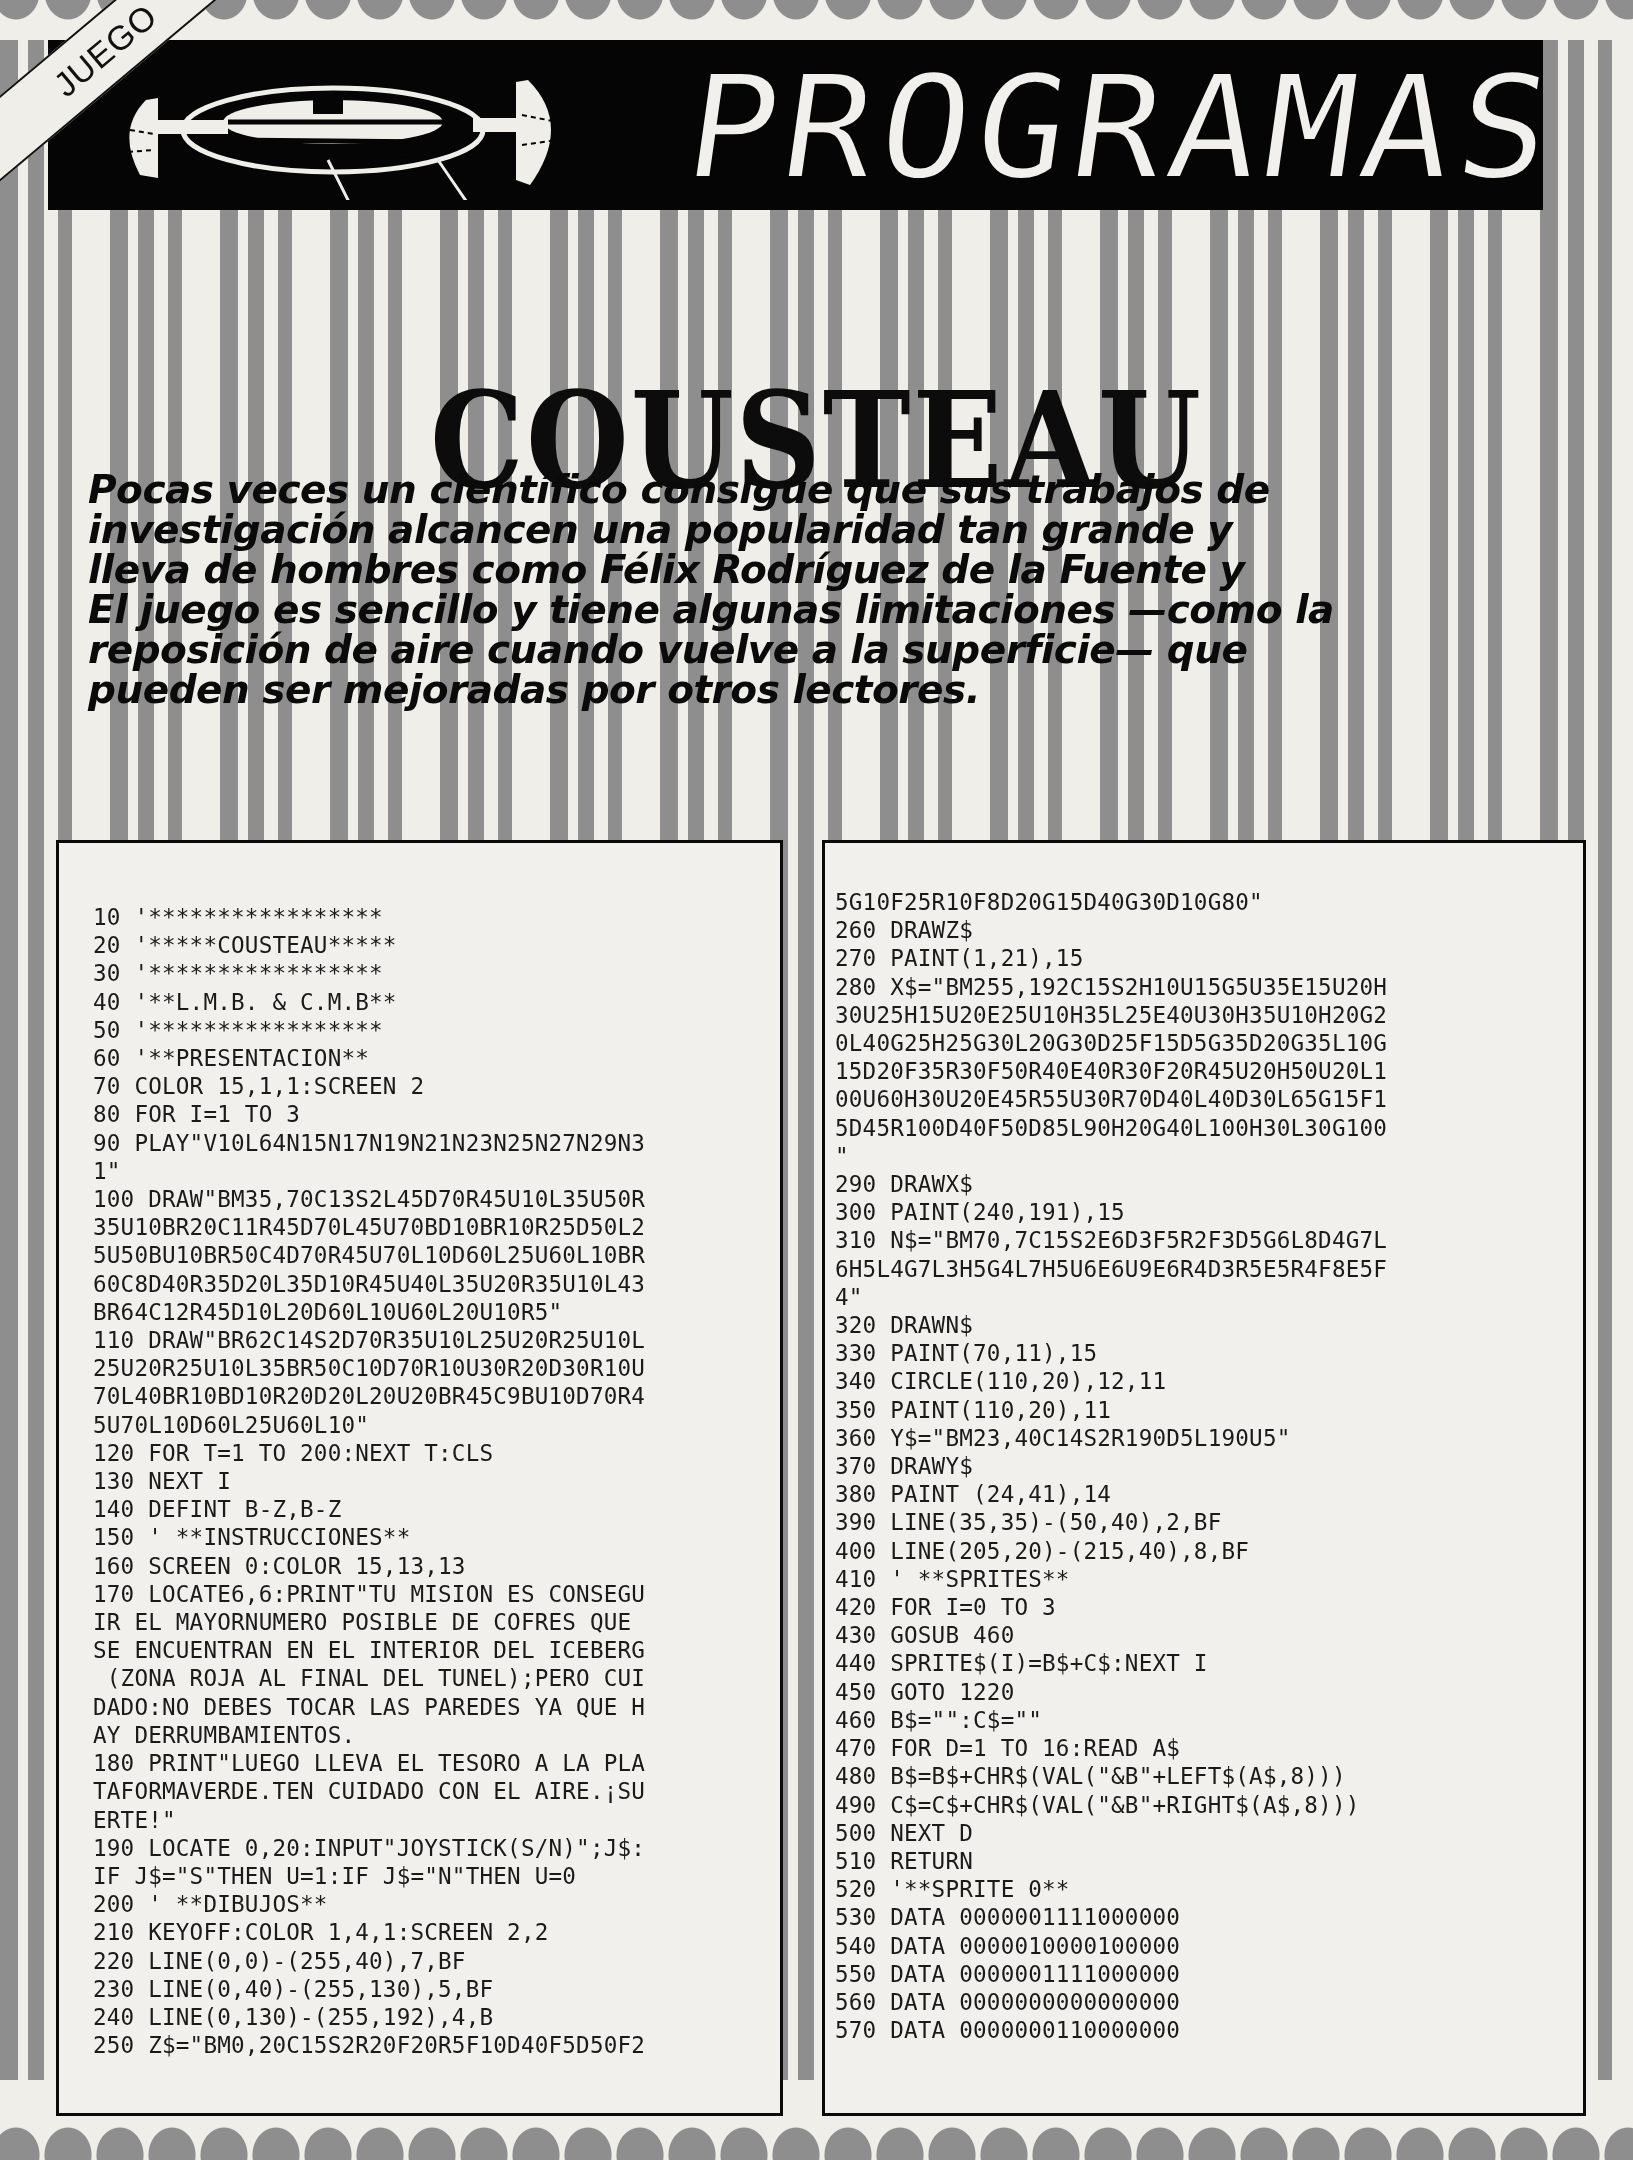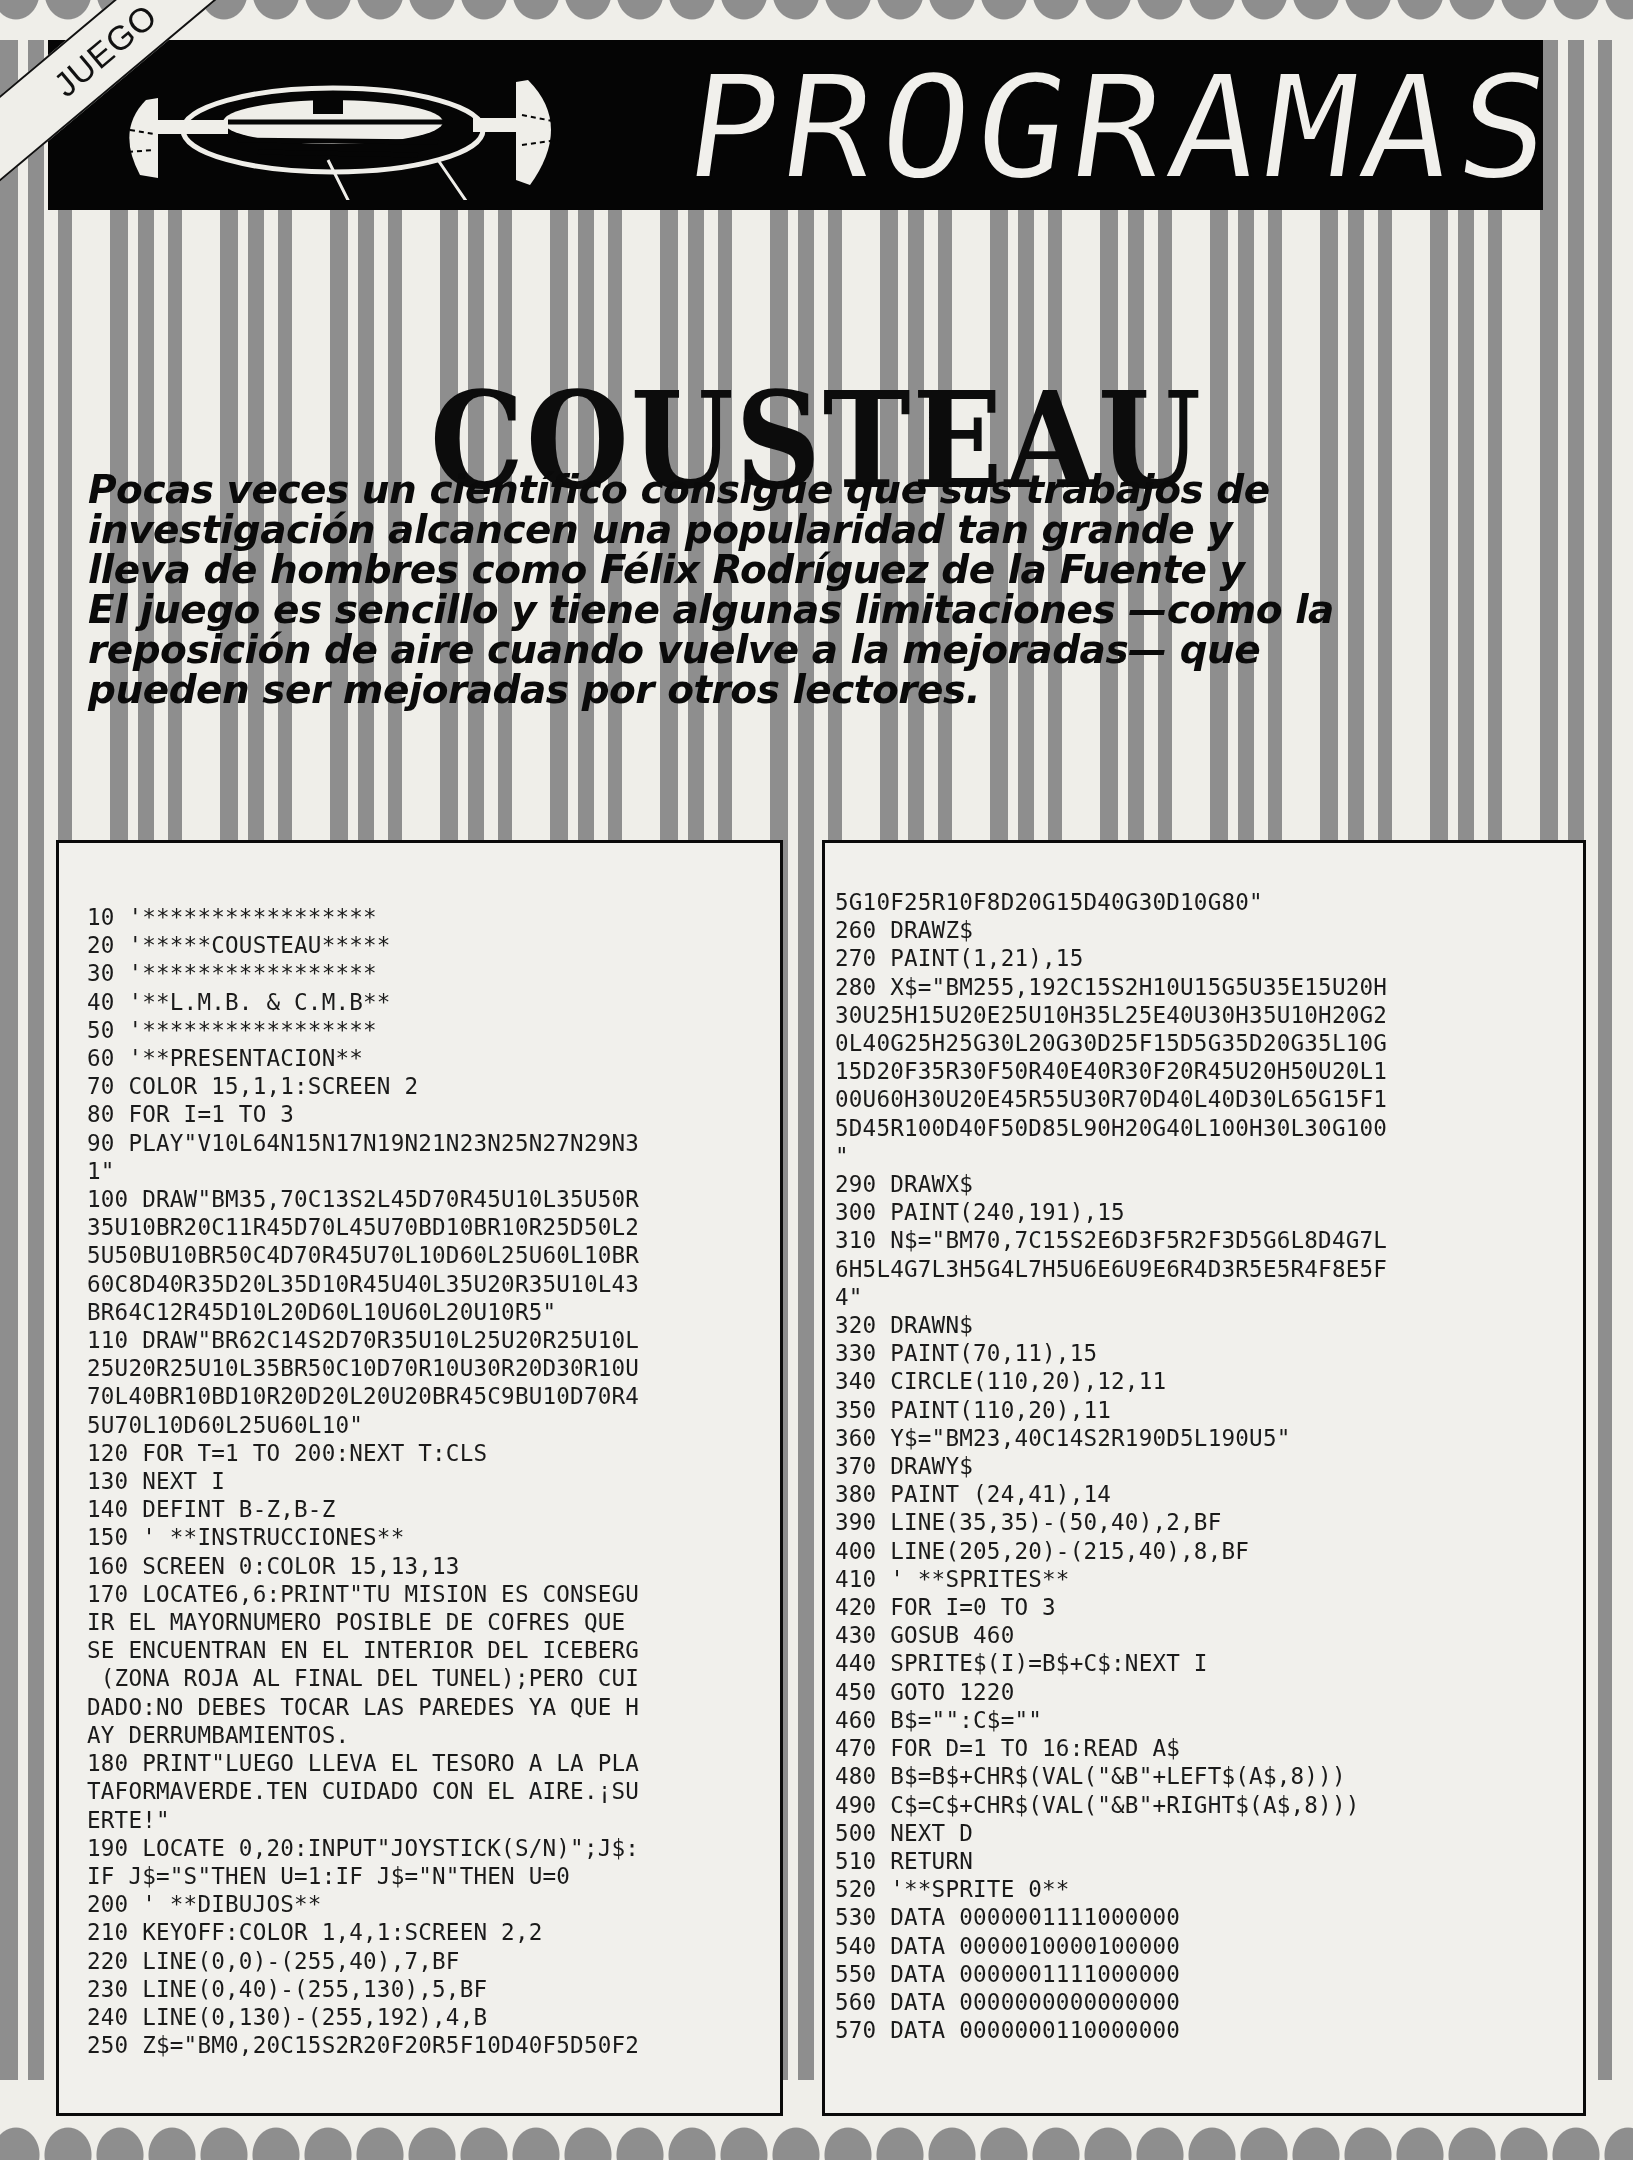--- a/index.html
+++ b/index.html
@@ -76,21 +76,21 @@
     background: #f1f0ec; border: 3px solid #0a0a0a; box-sizing: border-box;
   }
   .listing.left { left: 56px; width: 727px; }
   .listing.right { left: 822px; width: 764px; }
   .code {
     position: absolute; left: 0; right: 0;
     font-family: "DejaVu Sans Mono", monospace; font-size: 22.6px;
     line-height: 28.2px; color: #1a1a1a; white-space: pre;
     letter-spacing: 0.2px;
   }
-  .listing.left .code { top: 60px; left: 28px; }
+  .listing.left .code { top: 60px; left: 34px; }
   .listing.right .code { top: 45px; left: 10px; }
   .code .ln { display: block; }
 </style>
 </head>
 <body>
 
 <div class="dots top"></div>
 <div class="stripes"></div>
 <div class="dots bottom"></div>
 
@@ -120,21 +120,21 @@
   <span>JUEGO</span>
 </div>
 
 <h1 class="article-title">COUSTEAU</h1>
 
 <div class="intro">
   <div>Pocas veces un científico consigue que sus trabajos de</div>
   <div>investigación alcancen una popularidad tan grande y</div>
   <div>lleva de hombres como Félix Rodríguez de la Fuente y</div>
   <div>El juego es sencillo y tiene algunas limitaciones —como la</div>
-  <div>reposición de aire cuando vuelve a la mejoradas— que</div>
+  <div>reposición de aire cuando vuelve a la superficie— que</div>
   <div>pueden ser mejoradas por otros lectores.</div>
 </div>
 
 <section class="listing left">
   <div class="code"><span class="ln">10 '*****************</span><span class="ln">20 '*****COUSTEAU*****</span><span class="ln">30 '*****************</span><span class="ln">40 '**L.M.B. &amp; C.M.B**</span><span class="ln">50 '*****************</span><span class="ln">60 '**PRESENTACION**</span><span class="ln">70 COLOR 15,1,1:SCREEN 2</span><span class="ln">80 FOR I=1 TO 3</span><span class="ln">90 PLAY"V10L64N15N17N19N21N23N25N27N29N3</span><span class="ln">1"</span><span class="ln">100 DRAW"BM35,70C13S2L45D70R45U10L35U50R</span><span class="ln">35U10BR20C11R45D70L45U70BD10BR10R25D50L2</span><span class="ln">5U50BU10BR50C4D70R45U70L10D60L25U60L10BR</span><span class="ln">60C8D40R35D20L35D10R45U40L35U20R35U10L43</span><span class="ln">BR64C12R45D10L20D60L10U60L20U10R5"</span><span class="ln">110 DRAW"BR62C14S2D70R35U10L25U20R25U10L</span><span class="ln">25U20R25U10L35BR50C10D70R10U30R20D30R10U</span><span class="ln">70L40BR10BD10R20D20L20U20BR45C9BU10D70R4</span><span class="ln">5U70L10D60L25U60L10"</span><span class="ln">120 FOR T=1 TO 200:NEXT T:CLS</span><span class="ln">130 NEXT I</span><span class="ln">140 DEFINT B-Z,B-Z</span><span class="ln">150 ' **INSTRUCCIONES**</span><span class="ln">160 SCREEN 0:COLOR 15,13,13</span><span class="ln">170 LOCATE6,6:PRINT"TU MISION ES CONSEGU</span><span class="ln">IR EL MAYORNUMERO POSIBLE DE COFRES QUE</span><span class="ln">SE ENCUENTRAN EN EL INTERIOR DEL ICEBERG</span><span class="ln"> (ZONA ROJA AL FINAL DEL TUNEL);PERO CUI</span><span class="ln">DADO:NO DEBES TOCAR LAS PAREDES YA QUE H</span><span class="ln">AY DERRUMBAMIENTOS.</span><span class="ln">180 PRINT"LUEGO LLEVA EL TESORO A LA PLA</span><span class="ln">TAFORMAVERDE.TEN CUIDADO CON EL AIRE.¡SU</span><span class="ln">ERTE!"</span><span class="ln">190 LOCATE 0,20:INPUT"JOYSTICK(S/N)";J$:</span><span class="ln">IF J$="S"THEN U=1:IF J$="N"THEN U=0</span><span class="ln">200 ' **DIBUJOS**</span><span class="ln">210 KEYOFF:COLOR 1,4,1:SCREEN 2,2</span><span class="ln">220 LINE(0,0)-(255,40),7,BF</span><span class="ln">230 LINE(0,40)-(255,130),5,BF</span><span class="ln">240 LINE(0,130)-(255,192),4,B</span><span class="ln">250 Z$="BM0,20C15S2R20F20R5F10D40F5D50F2</span></div>
 </section>
 
 <section class="listing right">
   <div class="code"><span class="ln">5G10F25R10F8D20G15D40G30D10G80"</span><span class="ln">260 DRAWZ$</span><span class="ln">270 PAINT(1,21),15</span><span class="ln">280 X$="BM255,192C15S2H10U15G5U35E15U20H</span><span class="ln">30U25H15U20E25U10H35L25E40U30H35U10H20G2</span><span class="ln">0L40G25H25G30L20G30D25F15D5G35D20G35L10G</span><span class="ln">15D20F35R30F50R40E40R30F20R45U20H50U20L1</span><span class="ln">00U60H30U20E45R55U30R70D40L40D30L65G15F1</span><span class="ln">5D45R100D40F50D85L90H20G40L100H30L30G100</span><span class="ln">"</span><span class="ln">290 DRAWX$</span><span class="ln">300 PAINT(240,191),15</span><span class="ln">310 N$="BM70,7C15S2E6D3F5R2F3D5G6L8D4G7L</span><span class="ln">6H5L4G7L3H5G4L7H5U6E6U9E6R4D3R5E5R4F8E5F</span><span class="ln">4"</span><span class="ln">320 DRAWN$</span><span class="ln">330 PAINT(70,11),15</span><span class="ln">340 CIRCLE(110,20),12,11</span><span class="ln">350 PAINT(110,20),11</span><span class="ln">360 Y$="BM23,40C14S2R190D5L190U5"</span><span class="ln">370 DRAWY$</span><span class="ln">380 PAINT (24,41),14</span><span class="ln">390 LINE(35,35)-(50,40),2,BF</span><span class="ln">400 LINE(205,20)-(215,40),8,BF</span><span class="ln">410 ' **SPRITES**</span><span class="ln">420 FOR I=0 TO 3</span><span class="ln">430 GOSUB 460</span><span class="ln">440 SPRITE$(I)=B$+C$:NEXT I</span><span class="ln">450 GOTO 1220</span><span class="ln">460 B$="":C$=""</span><span class="ln">470 FOR D=1 TO 16:READ A$</span><span class="ln">480 B$=B$+CHR$(VAL("&amp;B"+LEFT$(A$,8)))</span><span class="ln">490 C$=C$+CHR$(VAL("&amp;B"+RIGHT$(A$,8)))</span><span class="ln">500 NEXT D</span><span class="ln">510 RETURN</span><span class="ln">520 '**SPRITE 0**</span><span class="ln">530 DATA 0000001111000000</span><span class="ln">540 DATA 0000010000100000</span><span class="ln">550 DATA 0000001111000000</span><span class="ln">560 DATA 0000000000000000</span><span class="ln">570 DATA 0000000110000000</span></div>
 </section>

